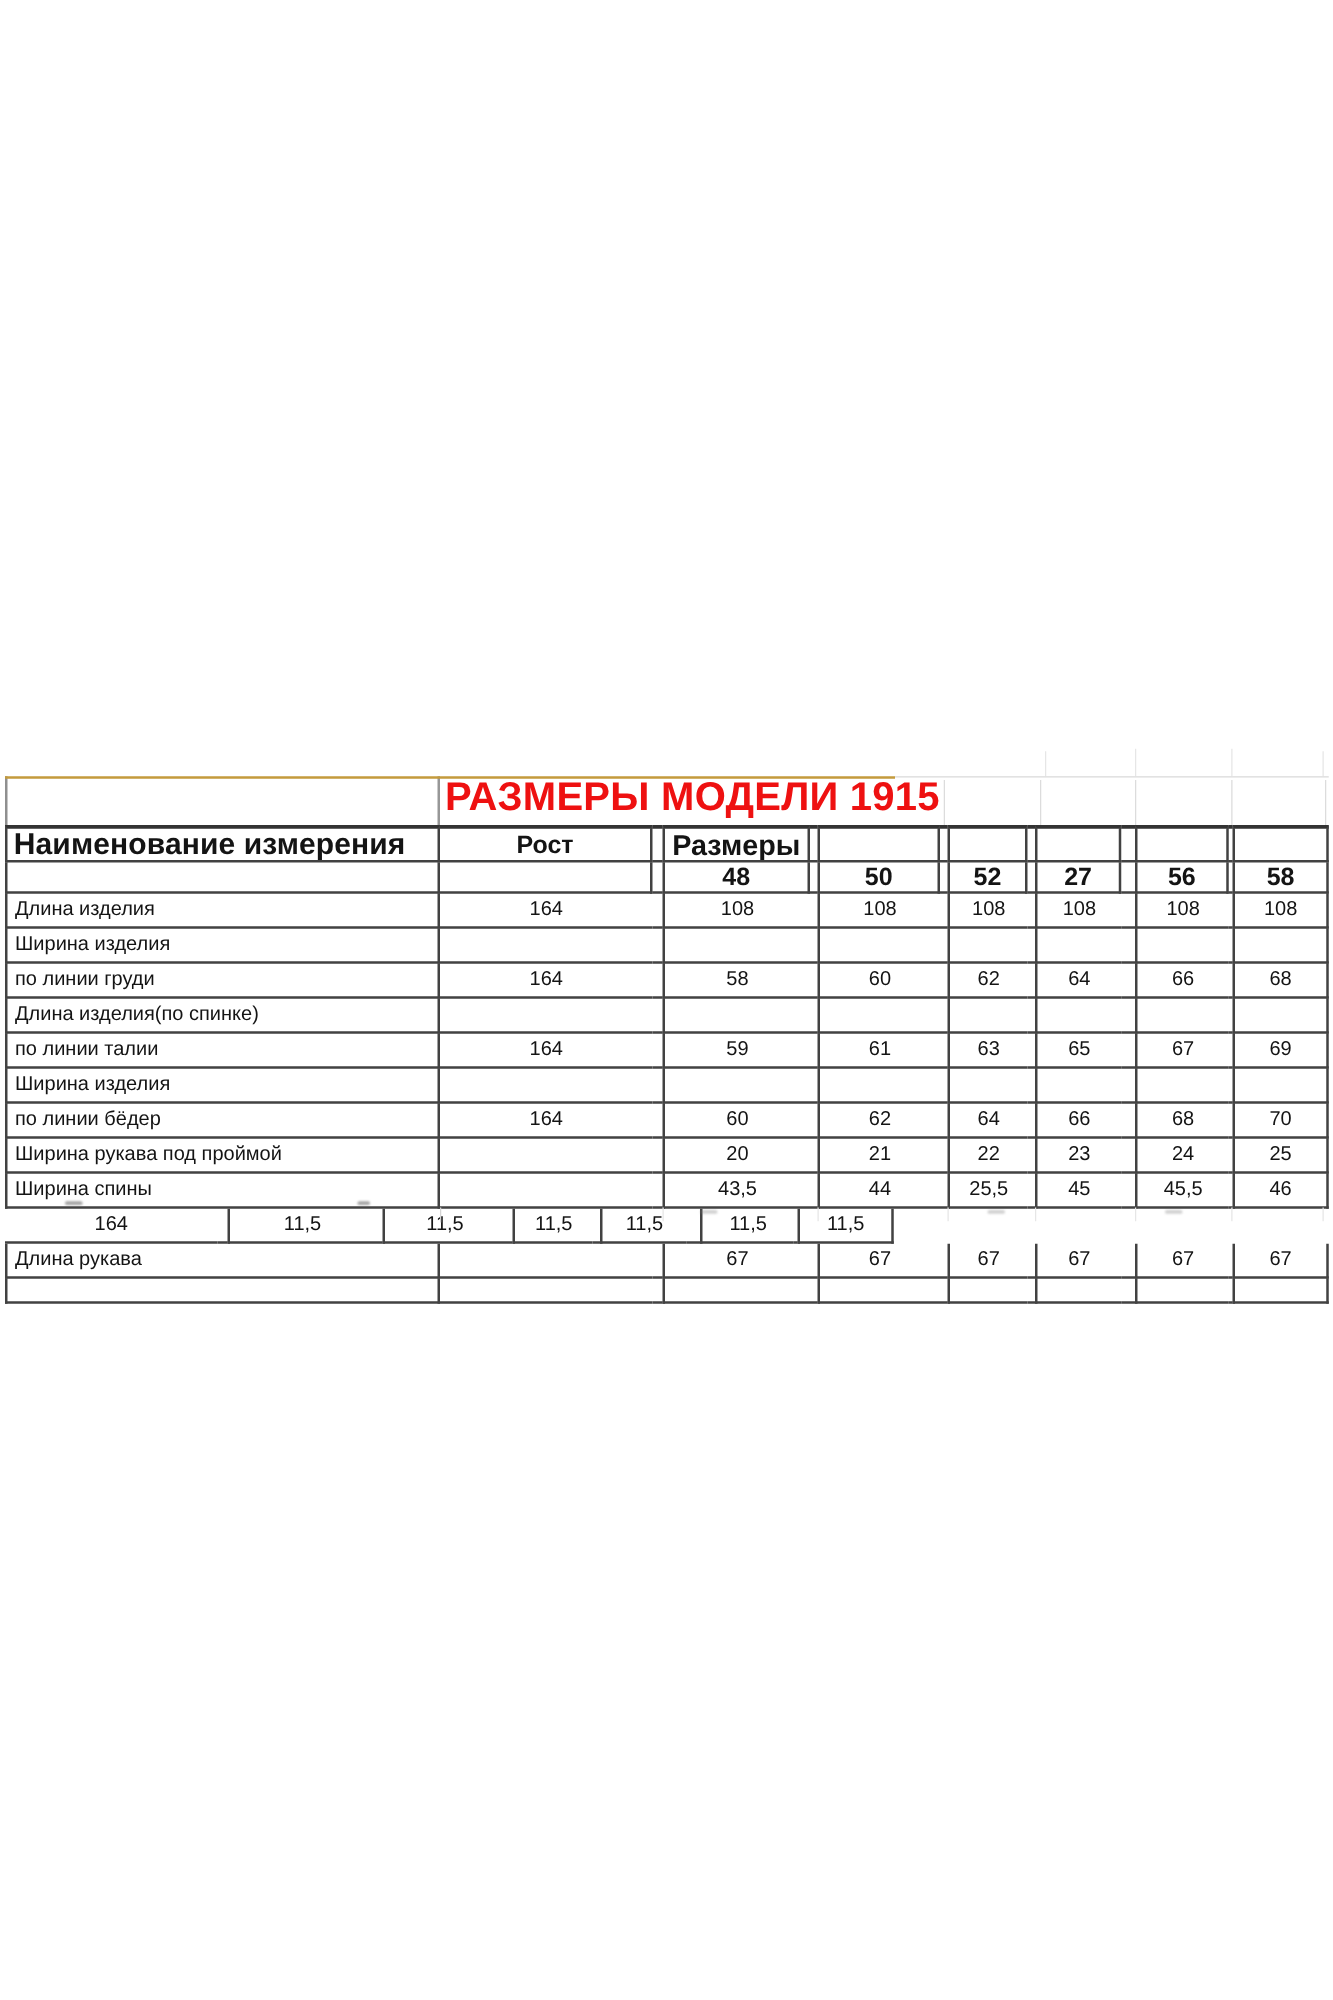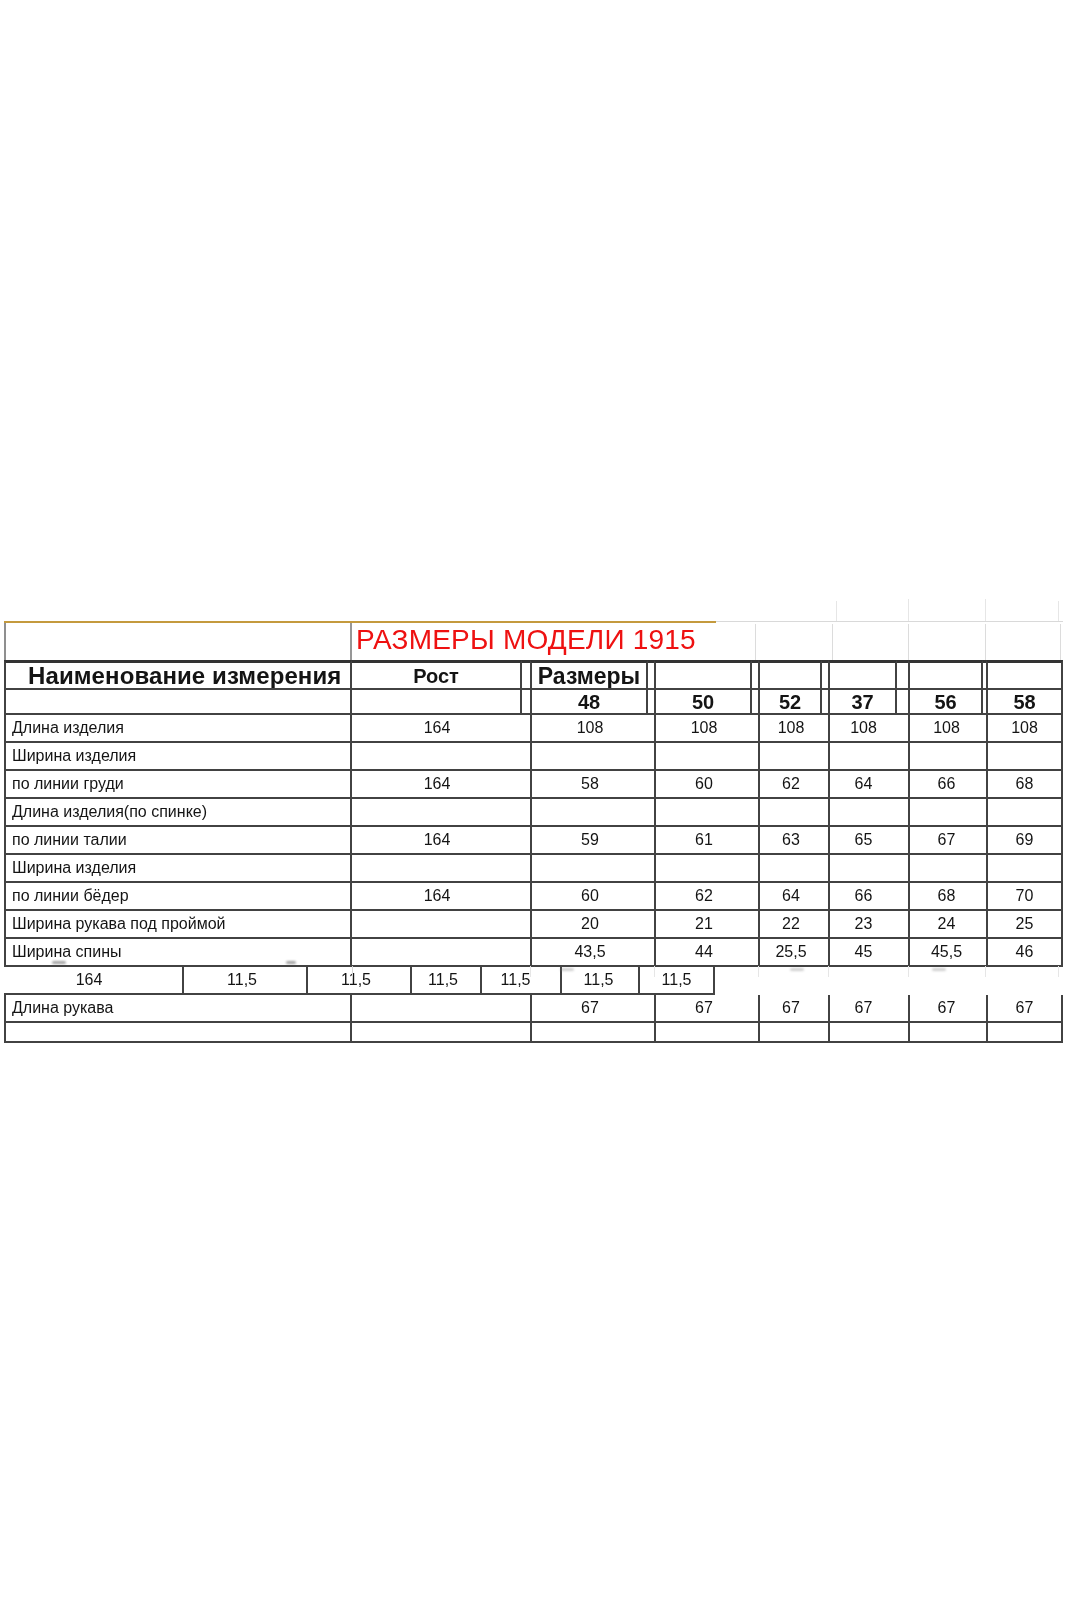--- a/index.html
+++ b/index.html
@@ -42,28 +42,28 @@
   .hdr .cell,.hdr .gut{border-top:3px solid var(--bdh);}
   
   .trow{height:39px;position:relative;}
   .hdr{height:30px;}
   .sizes{height:25px;justify-content:flex-end;}
   .data{height:28px;}
   .data.last{height:20px;}
   
   .label{padding-left:6px;font-size:16px;line-height:18px;}
   .num{justify-content:center;font-size:16px;line-height:18px;text-align:center;}
-  .hdr .label{font-weight:700;font-size:24px;letter-spacing:.1px;padding-left:22px;}
+  .hdr .label{font-weight:700;font-size:24px;letter-spacing:.1px;padding-left:5px;}
   .hdr .num{font-weight:700;font-size:20px;}
   .hdr .c1.num{font-size:23px;}
   .sizes .num{font-weight:700;font-size:20px;}
   
   .trow .tcell-a{box-sizing:border-box;width:348px;height:100%;
      border-left:2px solid #8f8f8f;border-right:2px solid #979797;border-bottom:0;}
-  .title-text{position:absolute;left:352px;bottom:4px;font-weight:400;font-size:28px;
+  .title-text{position:absolute;left:352px;bottom:4px;font-weight:700;font-size:32px;
      letter-spacing:.2px;white-space:nowrap;}
   .tan-line{position:absolute;left:0;top:0;width:712px;height:2px;}
   .top-gray{position:absolute;left:712px;top:0;width:347px;height:1px;background:#d9d9d9;}
   .fv{position:absolute;top:3px;bottom:0;width:1px;background:var(--faint);}
   
   .stub{position:absolute;width:1px;background:#e6e6e6;}
   .speck{position:absolute;background:#7d7d7d;border-radius:2px;filter:blur(1px);opacity:.7;}
 </style>
 </head>
 <body>
@@ -109,21 +109,21 @@
     <div class="row sizes">
       <div class="cell ca"></div>
       <div class="cell cb"></div>
       <div class="gut g0"></div>
       <div class="cell cv c1 num">48</div>
       <div class="gut g1"></div>
       <div class="cell cv c2 num">50</div>
       <div class="gut g2"></div>
       <div class="cell cv c3 num">52</div>
       <div class="gut g3"></div>
-      <div class="cell cv c4 num">37</div>
+      <div class="cell cv c4 num">27</div>
       <div class="gut g4"></div>
       <div class="cell cv c5 num">56</div>
       <div class="gut g5"></div>
       <div class="cell cv c6 num">58</div>
     </div>
 
     <div class="row data">
       <div class="cell ca label">Длина изделия</div>
       <div class="cell cb num">164</div>
       <div class="gut g0"></div>

